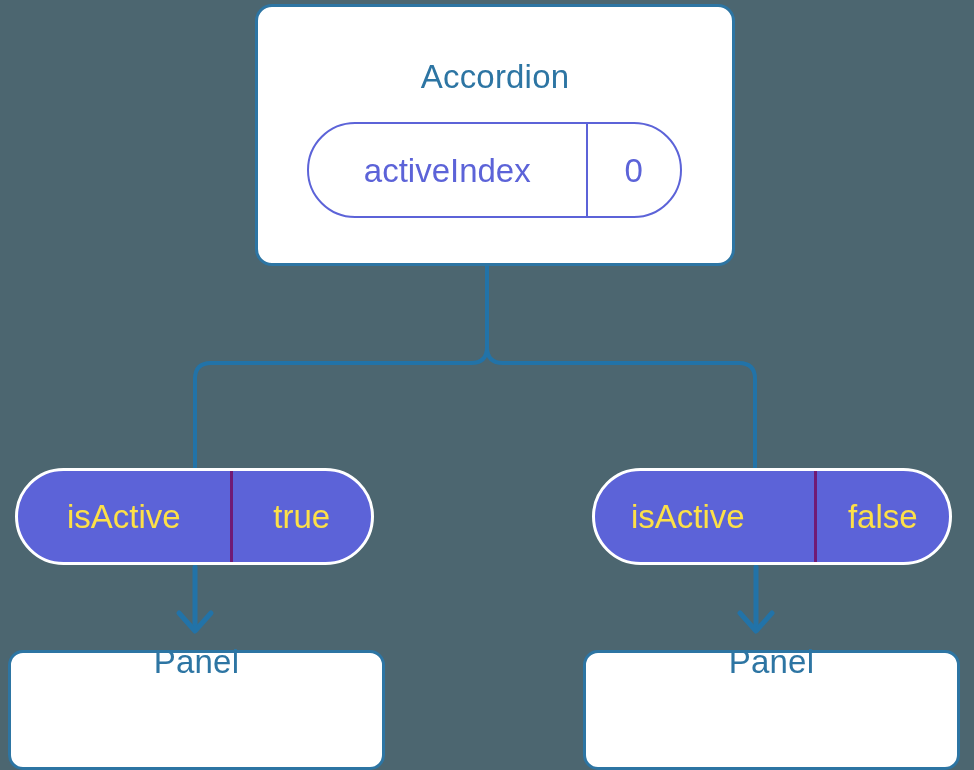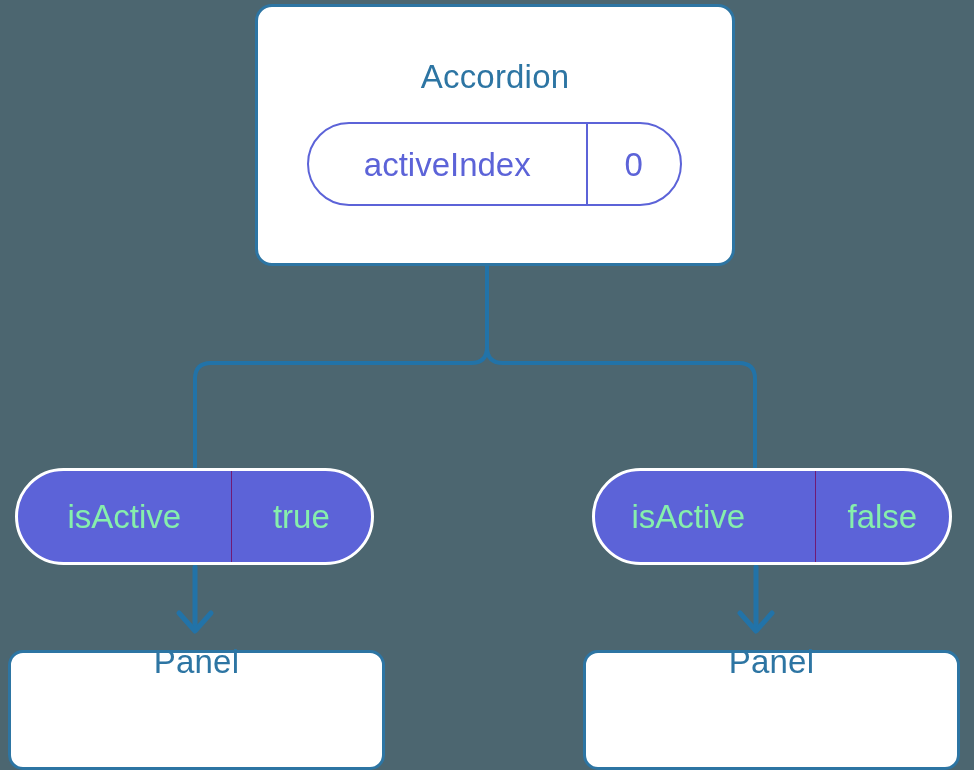--- a/index.html
+++ b/index.html
@@ -100,34 +100,34 @@
     border-left: 2px solid #5c63d8;
   }
 
   
   .pill.solid {
     background: #5c63d8;
     border: 3px solid #ffffff;
   }
   .pill.solid .pill-key,
   .pill.solid .pill-val {
-    color: #86efac;
+    color: #fde047;
     font-size: 33px;
     text-align: right;
   }
   .pill.solid .pill-val {
-    border-left: 1px solid #701a75;
+    border-left: 3px solid #701a75;
   }
 
   
   #pill-active-index {
     left: 307px;
     top: 122px;
     width: 375px;
-    height: 84px;
+    height: 96px;
   }
   #pill-active-index .pill-key { width: 281px; }
   #pill-active-index .pill-val { width: 94px; }
 
   #pill-is-active-true {
     left: 15px;
     top: 468px;
     width: 359px;
     height: 97px;
   }

